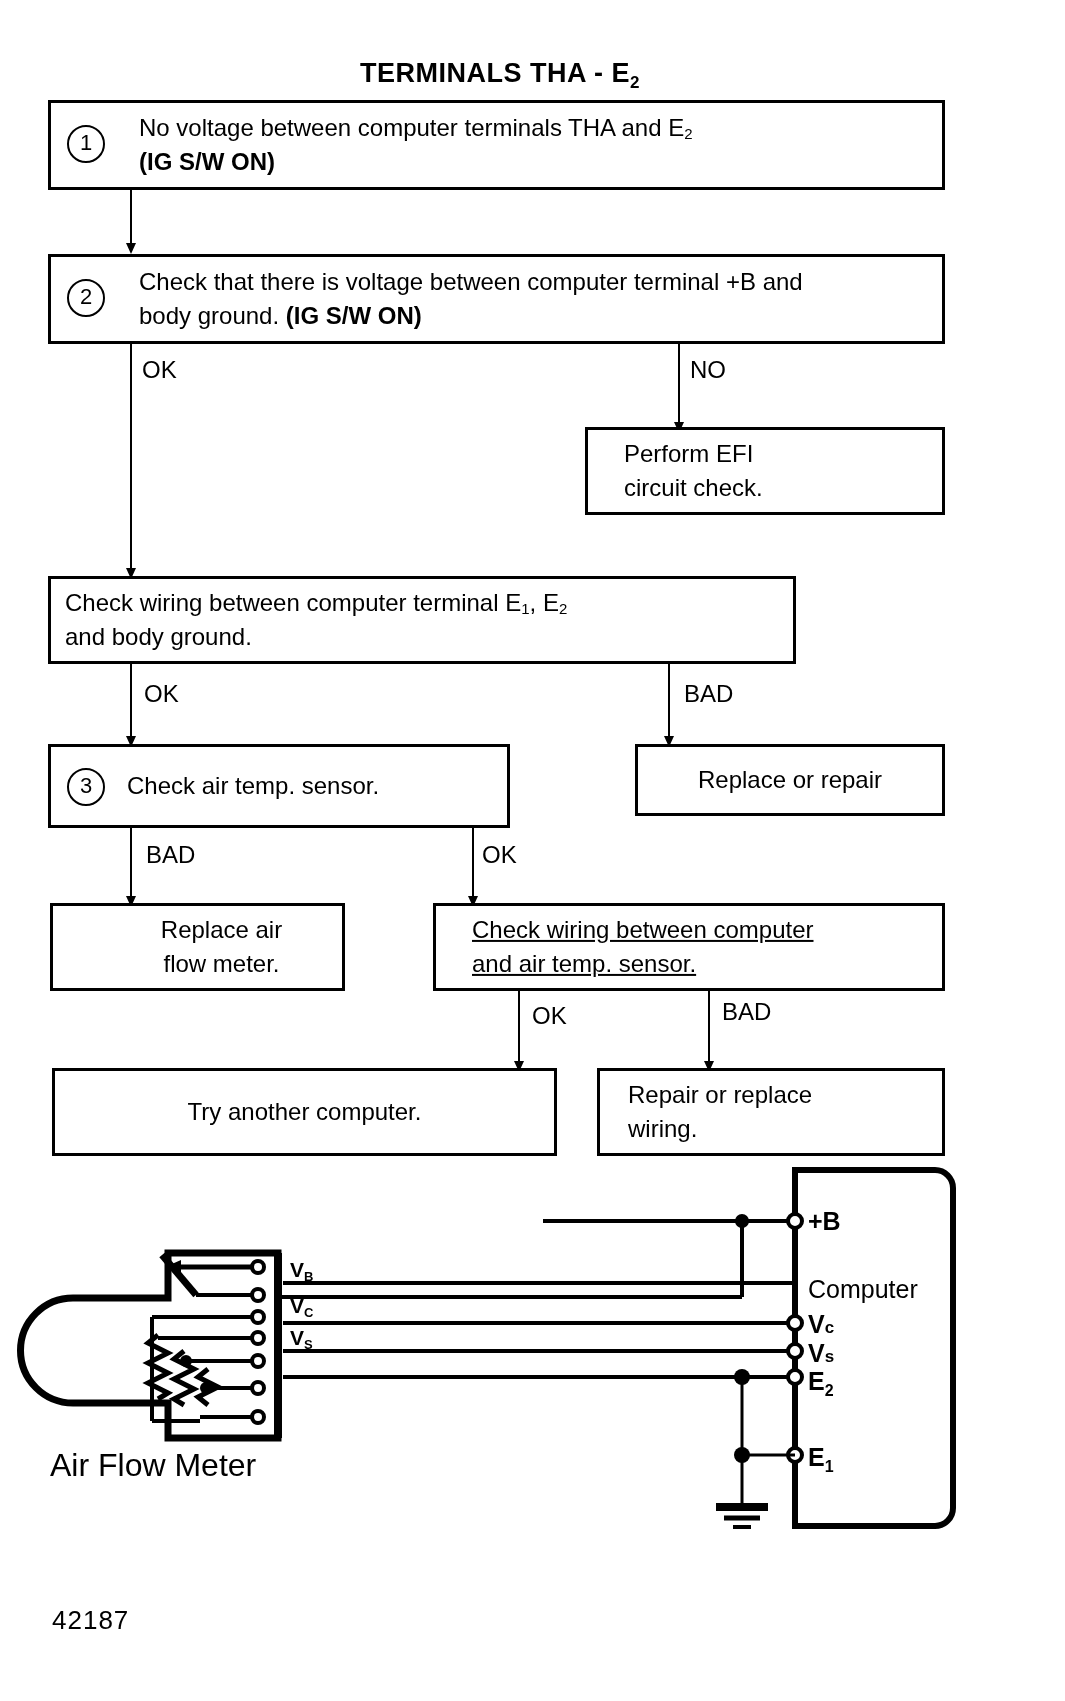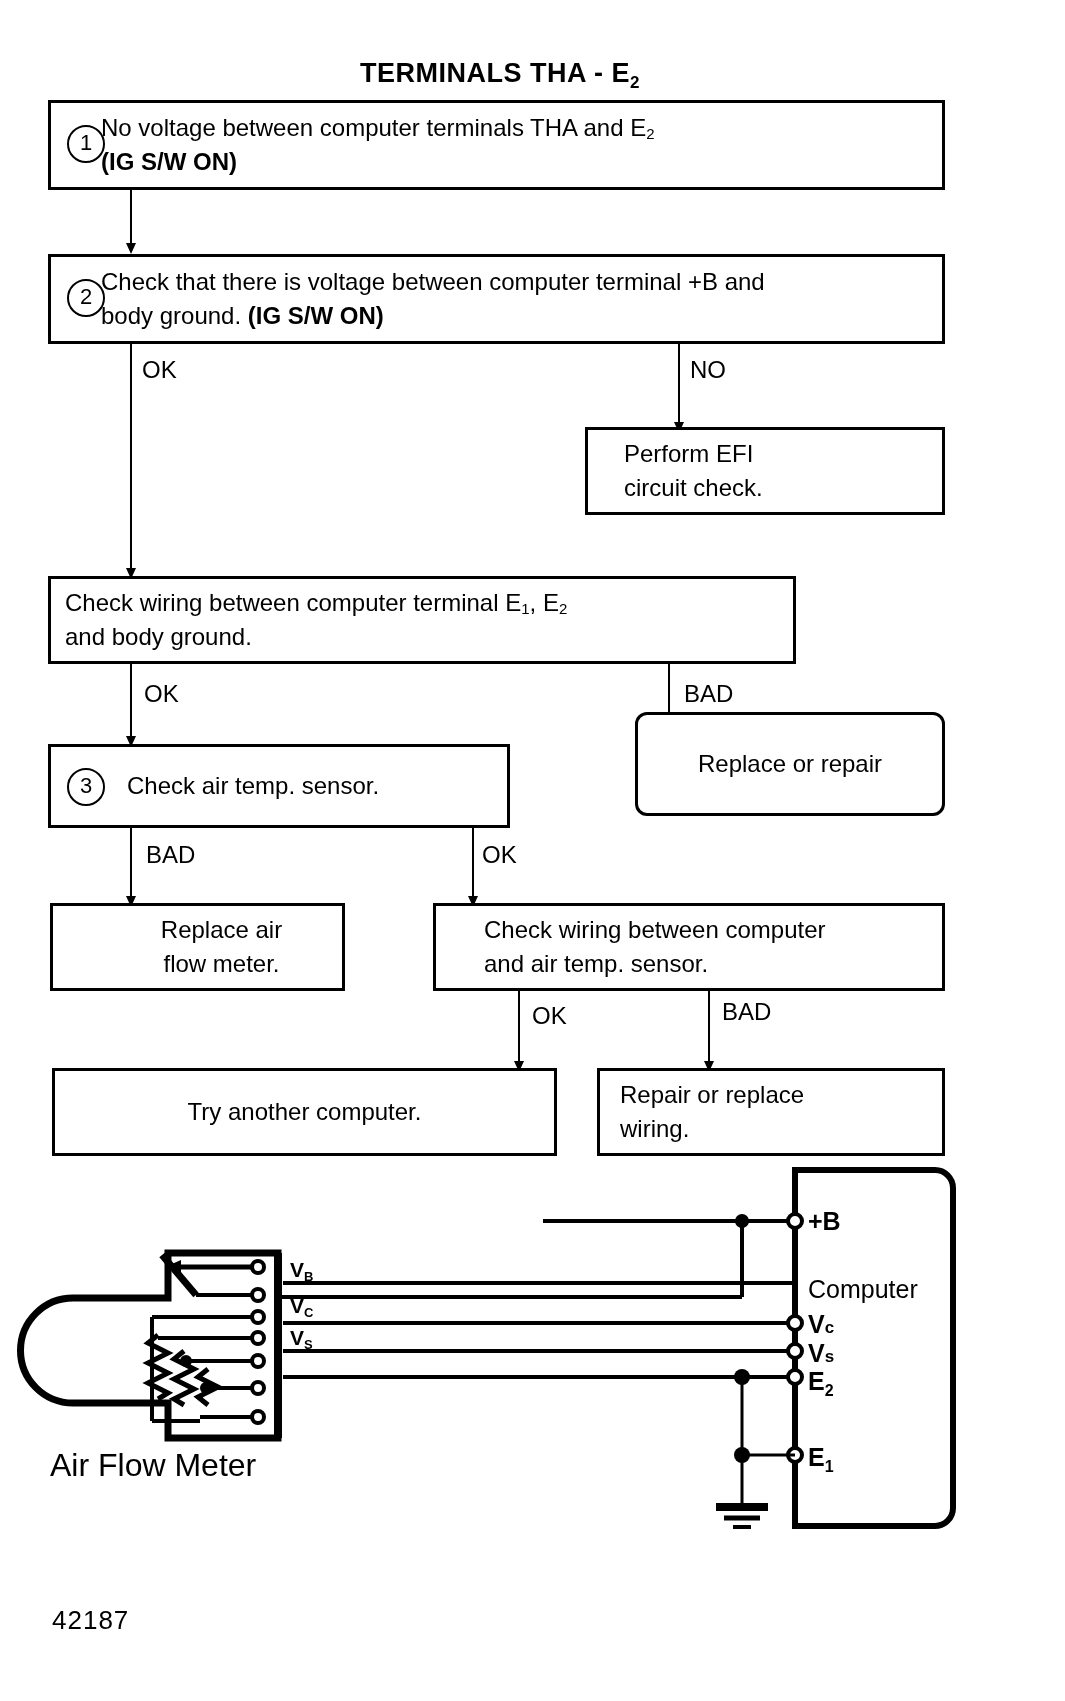--- a/index.html
+++ b/index.html
@@ -36,21 +36,21 @@
     background: #fff;
     font-size: 24px;
     line-height: 1.42;
   }
   .fbox .inner {
     position: absolute;
     left: 0; right: 0; top: 50%;
     transform: translateY(-50%);
     padding: 0 14px;
   }
-  .fbox.pad-left .inner { padding-left: 50px; }
+  .fbox.pad-left .inner { padding-left: 88px; }
   .fbox.center .inner { text-align: center; padding: 0 10px; }
   .fbox b { font-weight: bold; }
   .fbox sub, .lbl sub { font-size: 15px; vertical-align: -3px; }
 
   
   .stepnum {
     position: absolute;
     left: 16px;
     top: 50%;
     margin-top: -18px;
@@ -148,21 +148,21 @@
 </div>
 
 <div class="vline" style="left:130px; top:664px; height:76px;"></div>
 <div class="arrow" style="left:126px; top:736px;"></div>
 <div class="lbl" style="left:144px; top:682px;">OK</div>
 
 <div class="vline" style="left:668px; top:664px; height:76px;"></div>
 <div class="arrow" style="left:664px; top:736px;"></div>
 <div class="lbl" style="left:684px; top:682px;">BAD</div>
 
-<div class="fbox center" id="b-replace-repair" style="left:635px; top:712px; width:310px; height:104px;border-radius:12px;">
+<div class="fbox center" id="b-replace-repair" style="left:635px; top:744px; width:310px; height:72px;">
   <div class="inner">Replace or repair</div>
 </div>
 
 <div class="fbox pad-left" id="b3" style="left:48px; top:744px; width:462px; height:84px;">
   <div class="stepnum">3</div>
   <div class="inner" style="padding-left:76px;">Check air temp. sensor.</div>
 </div>
 
 <div class="vline" style="left:130px; top:828px; height:72px;"></div>
 <div class="arrow" style="left:126px; top:896px;"></div>
@@ -173,40 +173,40 @@
 <div class="lbl" style="left:482px; top:843px;">OK</div>
 
 <div class="fbox center" id="b-replace-afm" style="left:50px; top:903px; width:295px; height:88px;">
   <div class="inner" style="text-align:center; padding-left:58px;">
     <div>Replace air</div>
     <div>flow meter.</div>
   </div>
 </div>
 
 <div class="fbox" id="b-check-sensor" style="left:433px; top:903px; width:512px; height:88px;">
-  <div class="inner" style="padding-left:48px;">
+  <div class="inner" style="padding-left:36px;text-decoration:underline;">
     <div>Check wiring between computer</div>
     <div>and air temp. sensor.</div>
   </div>
 </div>
 
 <div class="vline" style="left:518px; top:991px; height:74px;"></div>
 <div class="arrow" style="left:514px; top:1061px;"></div>
 <div class="lbl" style="left:532px; top:1004px;">OK</div>
 
 <div class="vline" style="left:708px; top:991px; height:74px;"></div>
 <div class="arrow" style="left:704px; top:1061px;"></div>
 <div class="lbl" style="left:722px; top:1000px;">BAD</div>
 
 <div class="fbox center" id="b-try-computer" style="left:52px; top:1068px; width:505px; height:88px;">
   <div class="inner">Try another computer.</div>
 </div>
 
 <div class="fbox" id="b-repair-wiring" style="left:597px; top:1068px; width:348px; height:88px;">
-  <div class="inner" style="padding-left:20px;">
+  <div class="inner" style="padding-left:28px;">
     <div>Repair or replace</div>
     <div>wiring.</div>
   </div>
 </div>
 
 <div id="wiring">
   <svg width="1065" height="420" viewBox="0 0 1065 420">
 
     <path d="M795 15 h140 a18 18 0 0 1 18 18 v320 a18 18 0 0 1 -18 18 h-140 z" fill="#fff" stroke="#000" stroke-width="6"></path>
     <line x1="795" y1="15" x2="795" y2="371" stroke="#000" stroke-width="6"></line>

